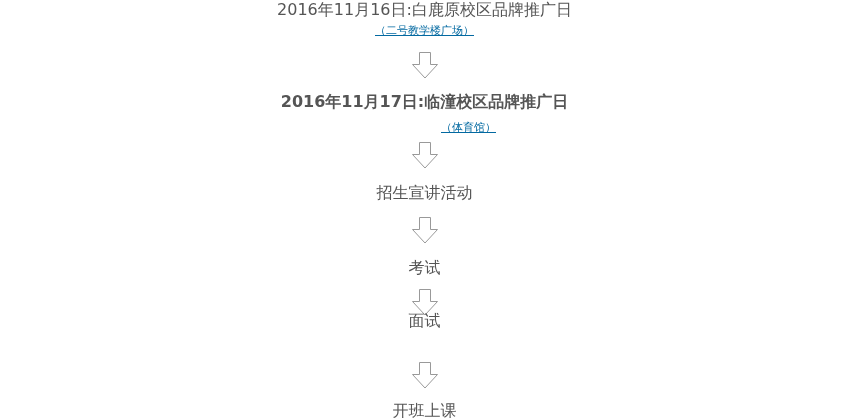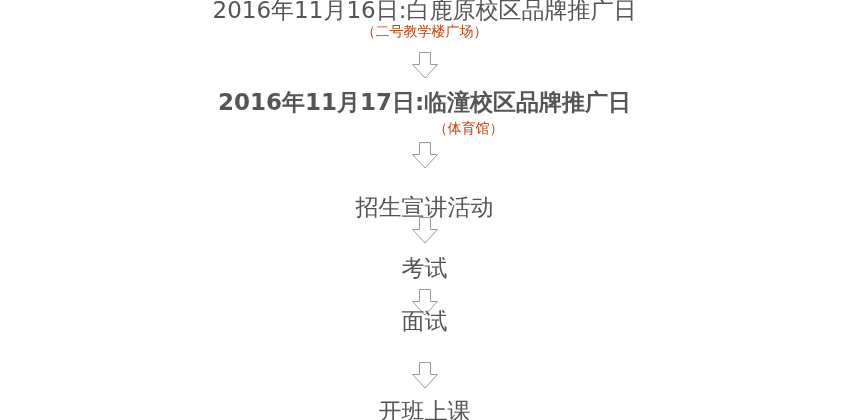--- a/index.html
+++ b/index.html
@@ -16,28 +16,29 @@
       color: #555555;
     }
     .node {
       position: absolute;
       left: 0;
       width: 849px;
       text-align: center;
       white-space: nowrap;
     }
     .title {
-      font-size: 23px;
+      font-size: 16px;
       line-height: 22px;
       color: #555555;
     }
     .sub {
-      font-size: 14px;
+      font-size: 11px;
       line-height: 16px;
-      color: #c2410c;
+      color: #0369a1;
+      text-decoration: underline;
     }
     .arrow {
       position: absolute;
       left: 412px;
       width: 26px;
       height: 27px;
     }
     .arrow svg { display: block; }
   </style>
 </head>
@@ -56,21 +57,21 @@
 
   <div class="node title" style="top:91px;font-weight:bold;">2016年11月17日:临潼校区品牌推广日</div>
   <div class="node sub" style="top:120px;padding-left:44px;">（体育馆）</div>
 
   <div class="arrow" style="top:142px;">
     <svg width="26" height="27" viewBox="0 0 26 27">
       <polygon points="7.5,0.5 18.5,0.5 18.5,12.5 25.5,12.5 13,26 0.5,12.5 7.5,12.5" fill="#ffffff" stroke="#999999" stroke-width="1"></polygon>
     </svg>
   </div>
 
-  <div class="node title" style="top:196px;">招生宣讲活动</div>
+  <div class="node title" style="top:182px;">招生宣讲活动</div>
 
   <div class="arrow" style="top:217px;">
     <svg width="26" height="27" viewBox="0 0 26 27">
       <polygon points="7.5,0.5 18.5,0.5 18.5,12.5 25.5,12.5 13,26 0.5,12.5 7.5,12.5" fill="#ffffff" stroke="#999999" stroke-width="1"></polygon>
     </svg>
   </div>
 
   <div class="node title" style="top:257px;">考试</div>
 
   <div class="arrow" style="top:289px;">

